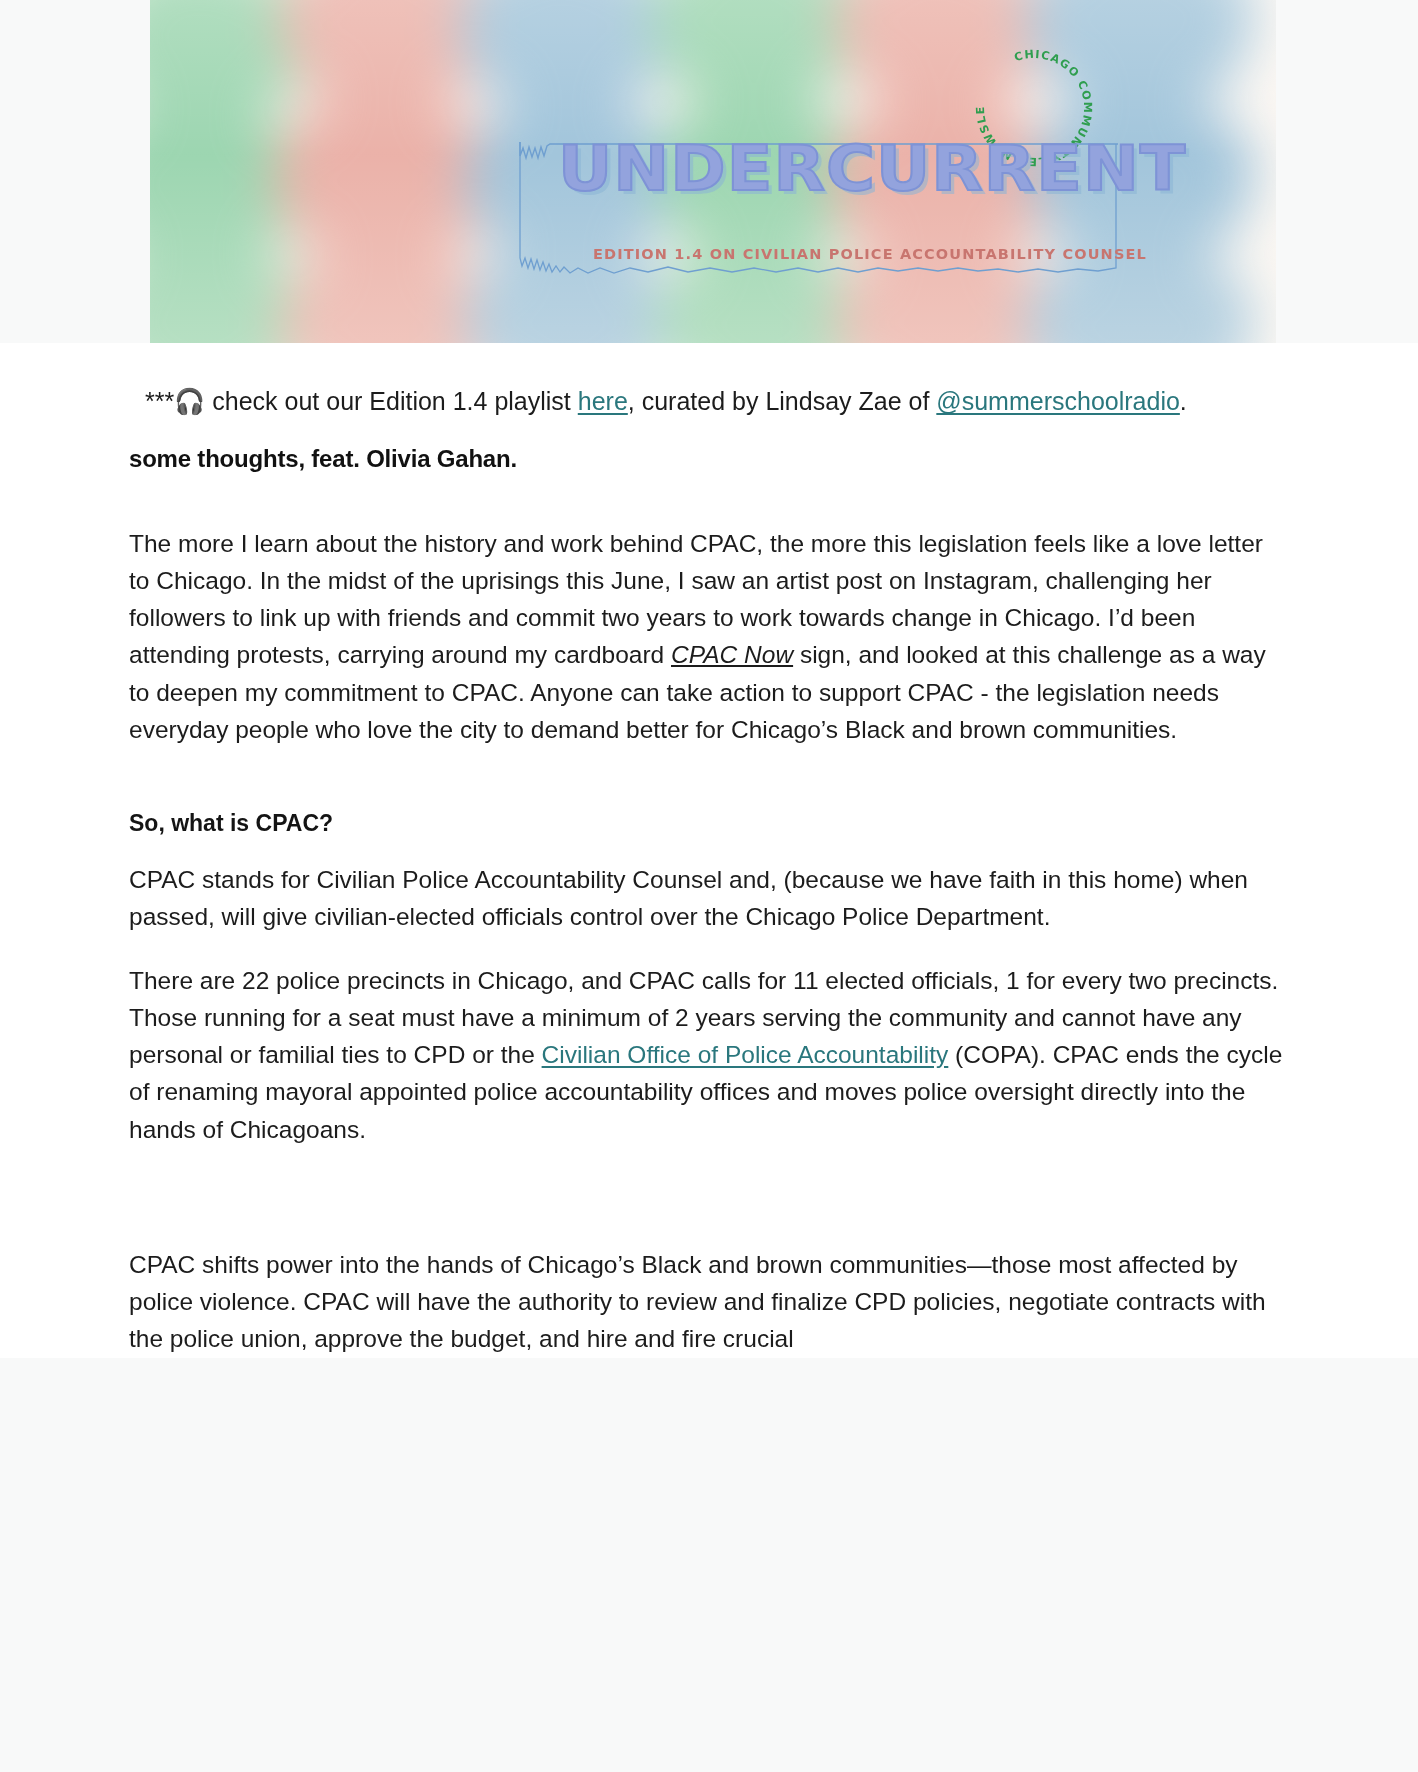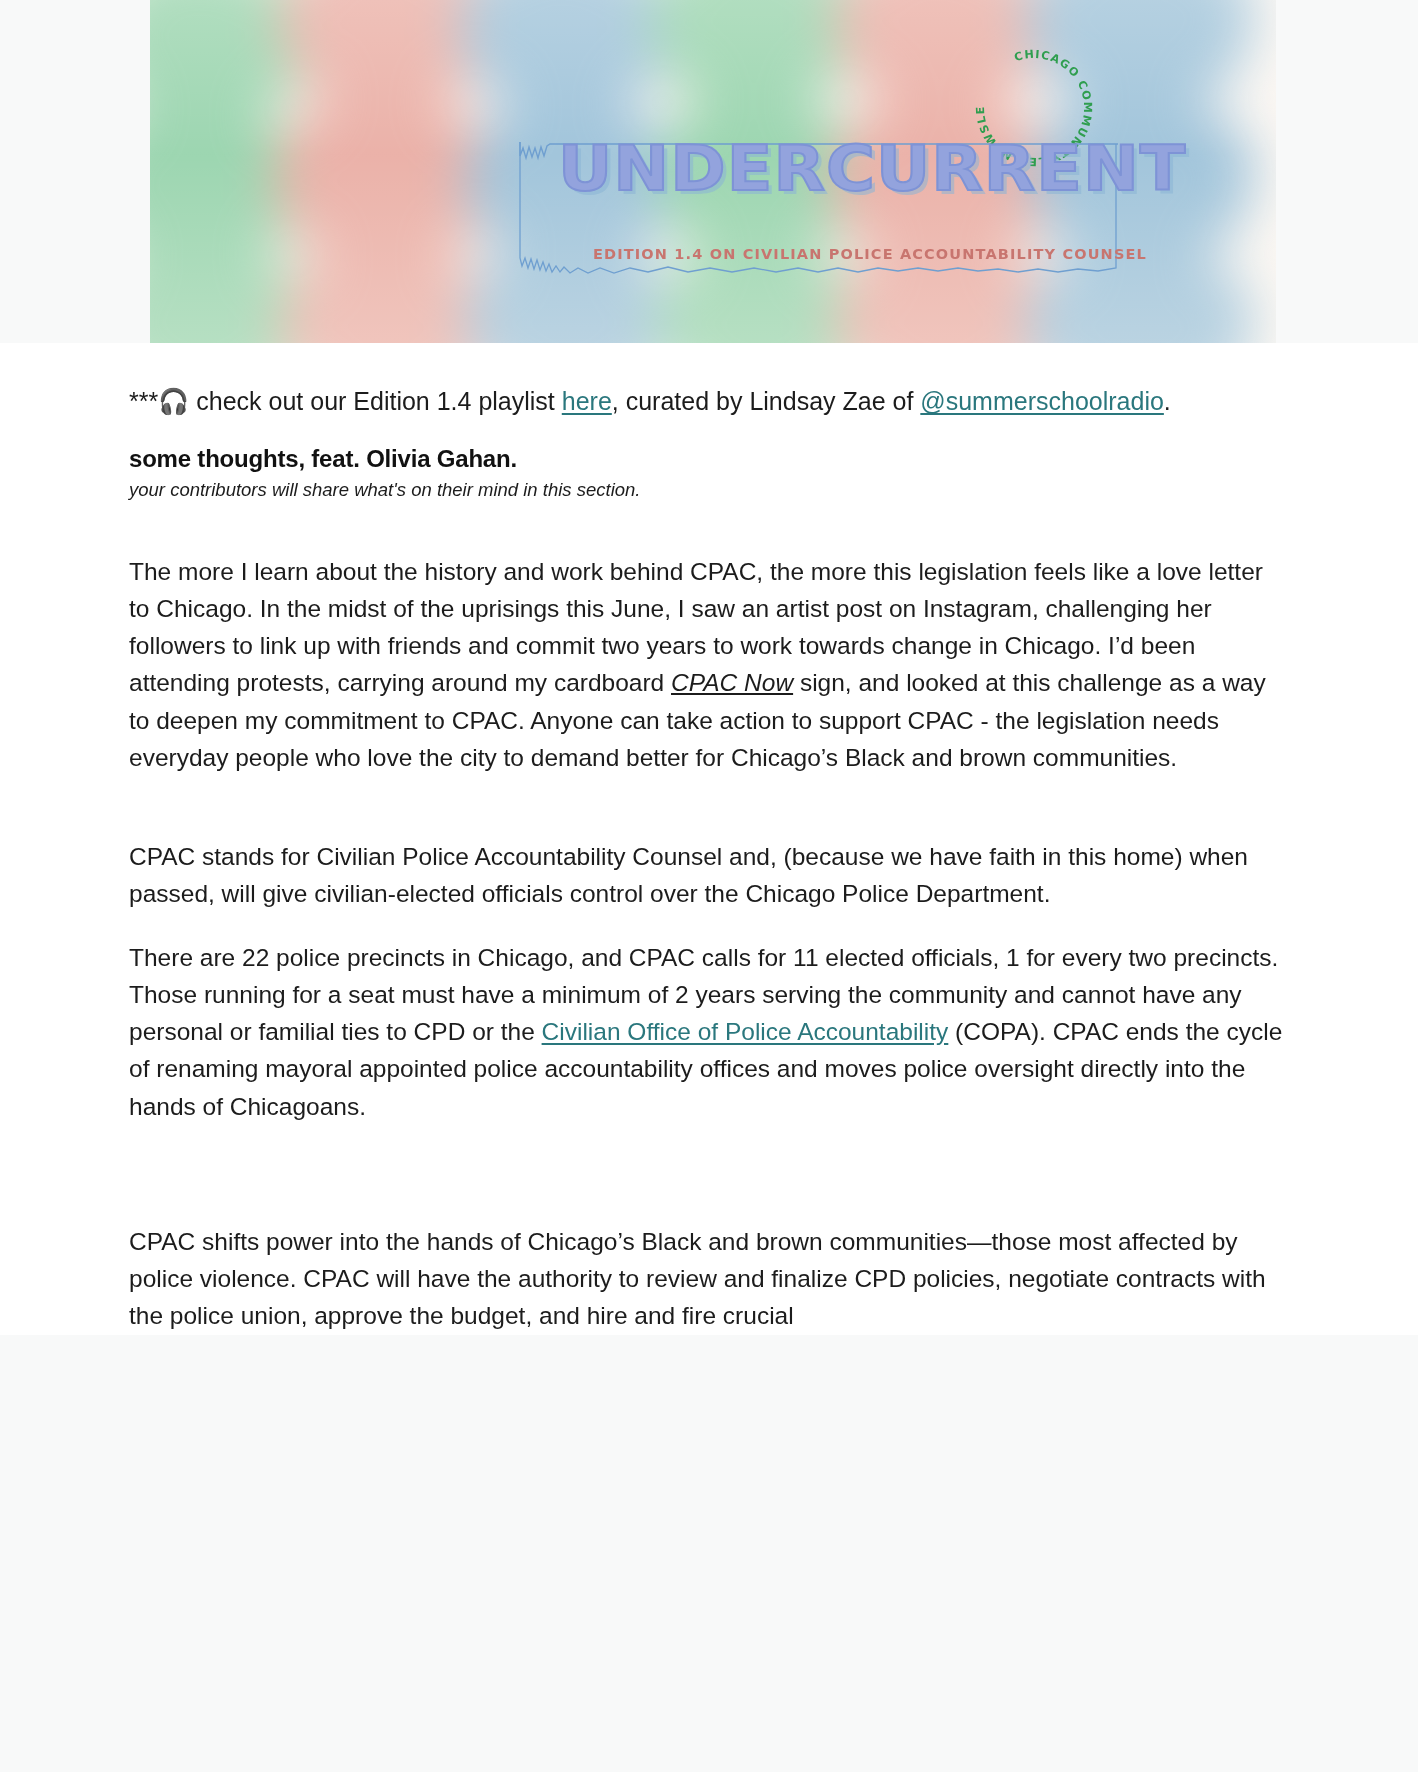--- a/index.html
+++ b/index.html
@@ -114,21 +114,21 @@
   }
   .content {
     width: 1160px;
     margin: 0 auto 0 auto;
     padding-left: 0;
   }
   .kicker {
     font-size: 25px;
     line-height: 1.35;
     color: #1c1c1c;
-    margin: 26px 0 0 0;
+    margin: 26px 0 0 16px;
   }
   h2.section-title {
     font-size: 24px;
     font-weight: 700;
     letter-spacing: -0.2px;
     margin: 26px 0 0 0;
     color: #111;
   }
   .section-sub {
     font-style: italic;
@@ -219,29 +219,29 @@
     <div class="edition-line">EDITION 1.4 ON CIVILIAN POLICE ACCOUNTABILITY COUNSEL</div>
   </div>
 </div>
 
 <div class="page">
   <div class="content">
 
     <p class="kicker"><span>***</span><span class="emoji">🎧</span><span> check out our Edition 1.4 playlist </span><a class="link" href="#">here</a><span>, curated by Lindsay Zae of </span><a class="link" href="#">@summerschoolradio</a><span>.</span></p>
 
     <h2 class="section-title">some thoughts, feat. Olivia Gahan.</h2>
-    <p class="section-sub">your contributors will share what's on their mind in this section.</p>
 
     <div class="spacer-lg"></div>
 
     <p class="body"><span>The more I learn about the history and work behind CPAC, the more this legislation feels like a love letter to Chicago. In the midst of the uprisings this June, I saw an artist post on Instagram, challenging her followers to link up with friends and commit two years to work towards change in Chicago. I’d been attending protests, carrying around my cardboard </span><em>CPAC Now</em><span> sign, and looked at this challenge as a way to deepen my commitment to CPAC. Anyone can take action to support CPAC - the legislation needs everyday people who love the city to demand better for Chicago’s Black and brown communities.</span></p>
 
 
     <div class="spacer-md"></div>
 
+    <h3 class="sub-head">So, what is CPAC?</h3>
 
     <p class="body">CPAC stands for Civilian Police Accountability Counsel and, (because we have faith in this home) when passed, will give civilian-elected officials control over the Chicago Police Department.</p>
 
     <p class="body"><span>There are 22 police precincts in Chicago, and CPAC calls for 11 elected officials, 1 for every two precincts. Those running for a seat must have a minimum of 2 years serving the community and cannot have any personal or familial ties to CPD or the </span><a class="link" href="#">Civilian Office of Police Accountability</a><span> (COPA). CPAC ends the cycle of renaming mayoral appointed police accountability offices and moves police oversight directly into the hands of Chicagoans.</span></p>
 
     <div class="spacer-md"></div>
 
 
     <div class="spacer-md"></div>
 

